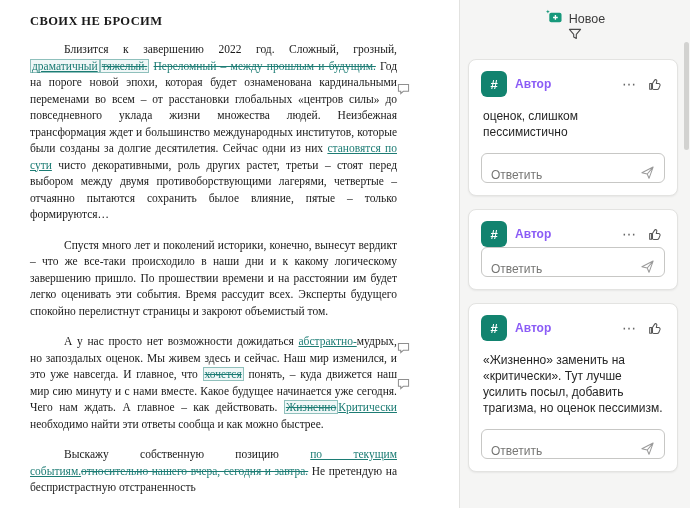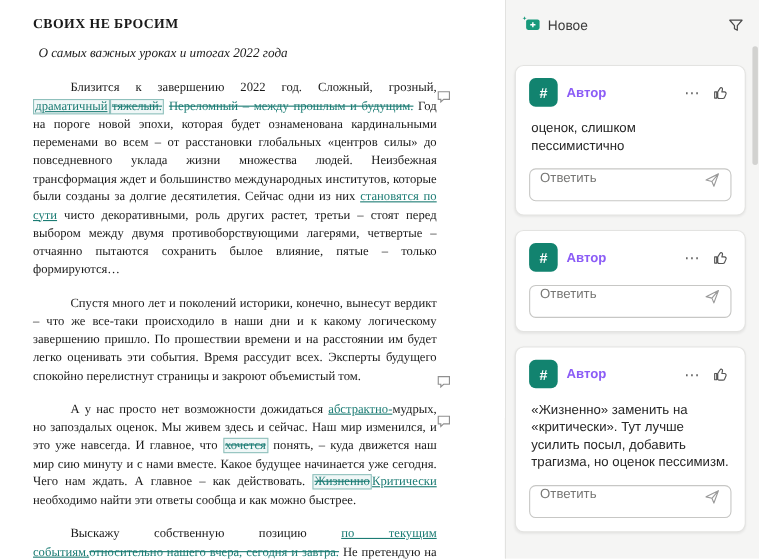--- a/index.html
+++ b/index.html
@@ -23,21 +23,21 @@
   .boxed { border: 1px solid #8fc0bc; background: #f0f7f7; padding: 0 1px; }
 
   .marker { position: absolute; left: 397px; cursor: pointer; }
   .m1 { top: 81px; } .m2 { top: 340px; } .m3 { top: 376px; }
 
   
   .panel {
     flex: 1; background: #f5f5f4; border-left: 1px solid #e2e2e0;
     padding: 9px 12px 0 8px; height: 508px; overflow: hidden;
   }
-  .panel-header { display: flex; align-items: center; height: 28px; padding: 0 2px 0 6px; }
+  .panel-header { display: flex; align-items: center; height: 28px; padding: 0 2px 0 6px; flex-direction: column; }
   .new-btn { display: flex; align-items: center; gap: 6px; background: none; border: none; cursor: pointer;
              font-family: "Liberation Sans", sans-serif; font-size: 12.5px; color: #3b3b3b; }
   .spacer { flex: 1; }
   .funnel { background: none; border: none; cursor: pointer; display: flex; align-items: center; }
 
   .card {
     background: #fff; border: 1px solid #e3e3e1; border-radius: 8px;
     box-shadow: 0 1px 2px rgba(0,0,0,.06);
     padding: 11px 12px 12px; margin-top: 13px;
   }
@@ -45,41 +45,40 @@
   .card-head { display: flex; align-items: center; gap: 8px; }
   .avatar {
     width: 26px; height: 26px; border-radius: 6px; background: #12836f; color: #fff;
     display: flex; align-items: center; justify-content: center; font-size: 13px; font-weight: 700;
   }
   .author { font-size: 12px; font-weight: 700; color: #8b5cf6; }
   .more { background: none; border: none; color: #666; font-size: 14px; cursor: pointer; line-height: 1; padding: 2px; }
   .like { background: none; border: none; cursor: pointer; display: flex; align-items: center; padding: 2px; }
   .card-text { font-size: 12px; line-height: 16px; color: #262626; margin: 11px 0 13px 2px; }
   .reply {
-    display: flex; align-items: flex-start; border: 1px solid #c7c7c5; border-radius: 6px;
-    height: 30px; padding: 0 7px 0 9px; background: #fff; margin-top: 12px;
+    display: flex; align-items: flex-end; border: 1px solid #c7c7c5; border-radius: 6px;
+    height: 30px; padding: 0 7px 0 9px; background: #fff;
   }
   .reply-input {
     flex: 1; border: none; outline: none; background: transparent;
     font-family: "Liberation Sans", sans-serif; font-size: 12px; color: #333; min-width: 0;
   }
   .reply-input::placeholder { color: #767674; }
   .send { background: none; border: none; cursor: pointer; display: flex; align-items: center; padding: 2px; }
 
   .vscroll { position: absolute; right: 1px; top: 0; width: 5px; height: 506px; }
   .vthumb { position: absolute; top: 42px; width: 5px; height: 108px; background: #d2d2d0; border-radius: 3px; }
 </style>
 </head>
 <body>
 
 <div class="app">
 
   <div class="doc">
     <h1>СВОИХ НЕ БРОСИМ</h1>
-    <div class="subtitle">О самых важных уроках и итогах 2022 года</div>
     <div>
         <p class="para"><span>Близится к завершению 2022 год. Сложный, грозный, </span><span class="ins boxed">драматичный</span><span class="del boxed">тяжелый.</span><span> </span><span class="del">Переломный – между прошлым и будущим.</span><span> Год на пороге новой эпохи, которая будет ознаменована кардинальными переменами во всем – от расстановки глобальных «центров силы» до повседневного уклада жизни множества людей. Неизбежная трансформация ждет и большинство международных институтов, которые были созданы за долгие десятилетия. Сейчас одни из них </span><span class="ins">становятся по сути</span><span> чисто декоративными, роль других растет, третьи – стоят перед выбором между двумя противоборствующими лагерями, четвертые – отчаянно пытаются сохранить былое влияние, пятые – только формируются…</span></p>
         <p class="para"><span>Спустя много лет и поколений историки, конечно, вынесут вердикт – что же все-таки происходило в наши дни и к какому логическому завершению пришло. По прошествии времени и на расстоянии им будет легко оценивать эти события. Время рассудит всех. Эксперты будущего спокойно перелистнут страницы и закроют объемистый том.</span></p>
         <p class="para"><span>А у нас просто нет возможности дожидаться </span><span class="ins">абстрактно-</span><span>мудрых, но запоздалых оценок. Мы живем здесь и сейчас. Наш мир изменился, и это уже навсегда. И главное, что </span><span class="del boxed">хочется</span><span> понять, – куда движется наш мир сию минуту и с нами вместе. Какое будущее начинается уже сегодня. Чего нам ждать. А главное – как действовать. </span><span class="del boxed">Жизненно</span><span class="ins">Критически</span><span> необходимо найти эти ответы сообща и как можно быстрее.</span></p>
         <p class="para"><span>Выскажу собственную позицию </span><span class="ins">по текущим событиям.</span><span class="del">относительно нашего вчера, сегодня и завтра.</span><span> Не претендую на беспристрастную отстраненность </span></p>
       </div>
 
     <span class="marker m1">
       <svg width="13" height="12" viewBox="0 0 14 13">
           <path d="M1.5 1.5h11v7.5H6.8L4 11.6V9H1.5z" fill="#fff" stroke="#8f8f8f" stroke-width="1.1"></path>

